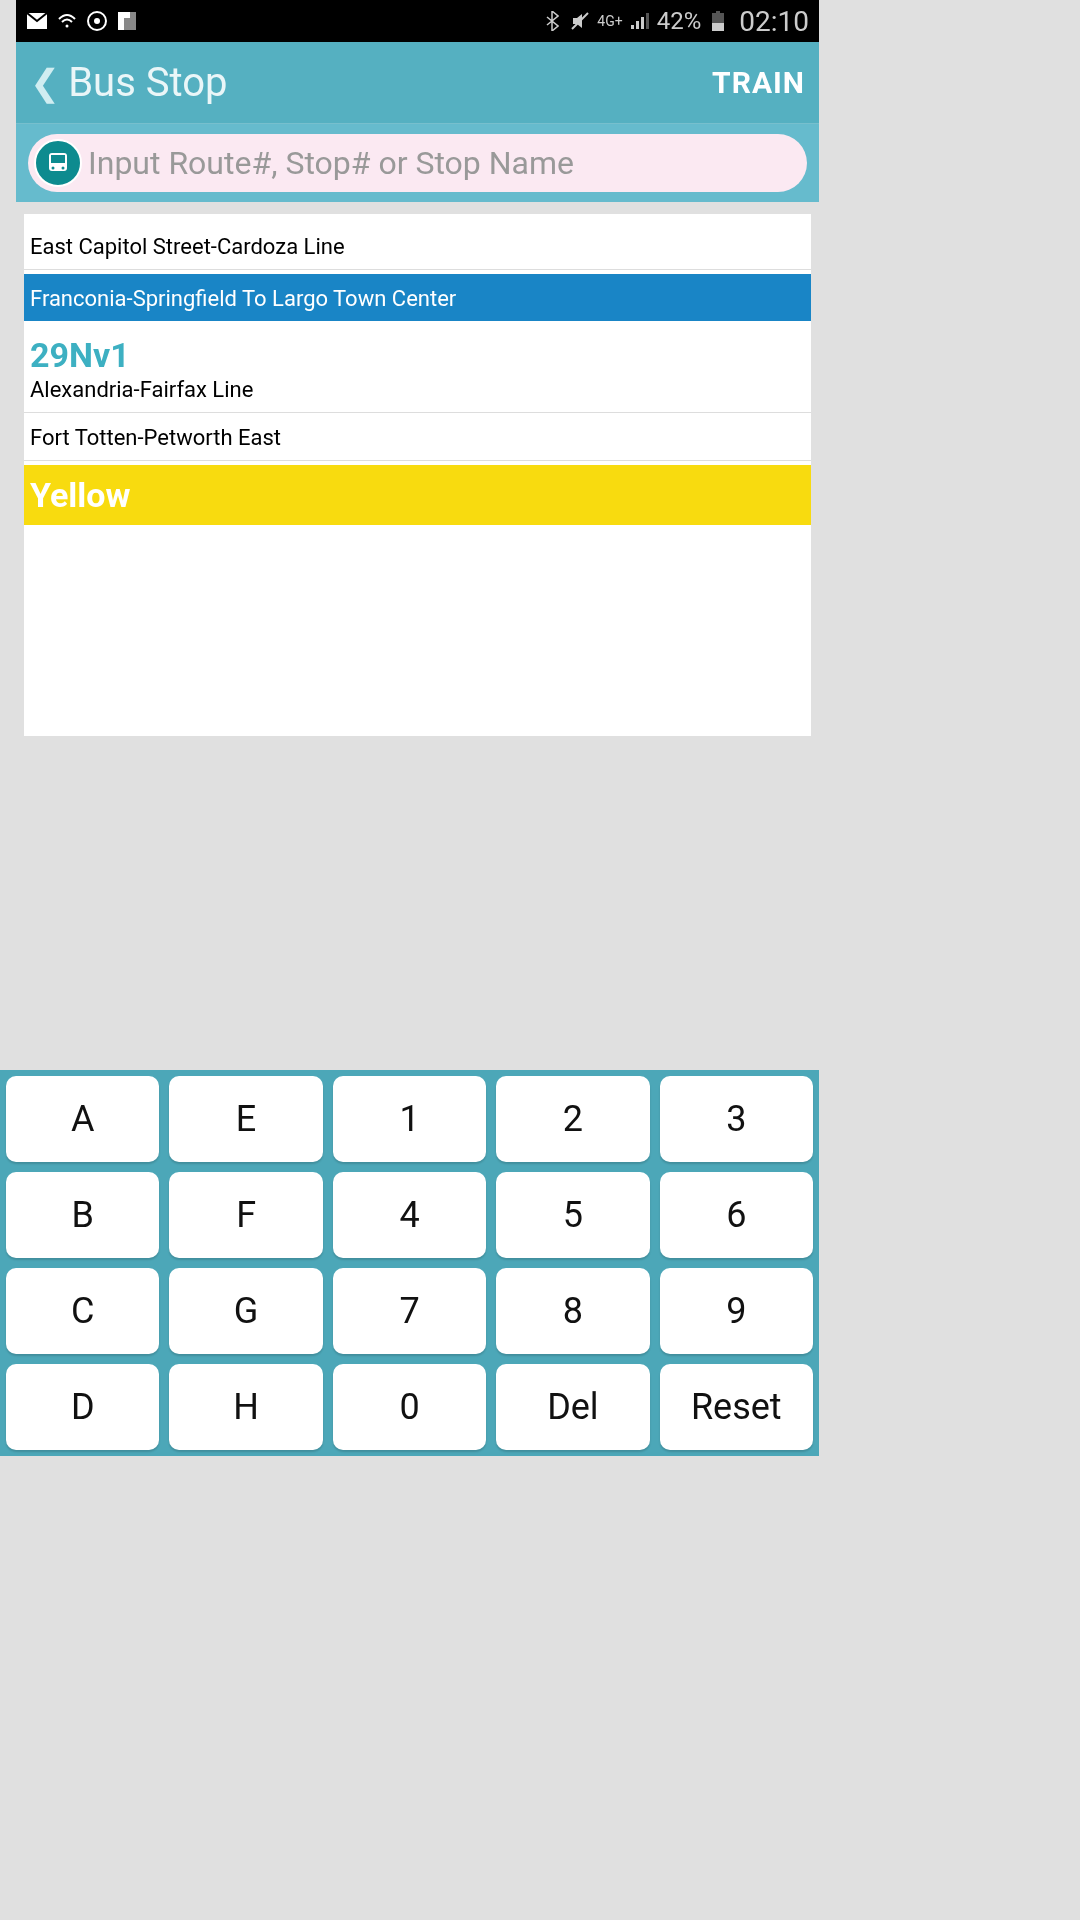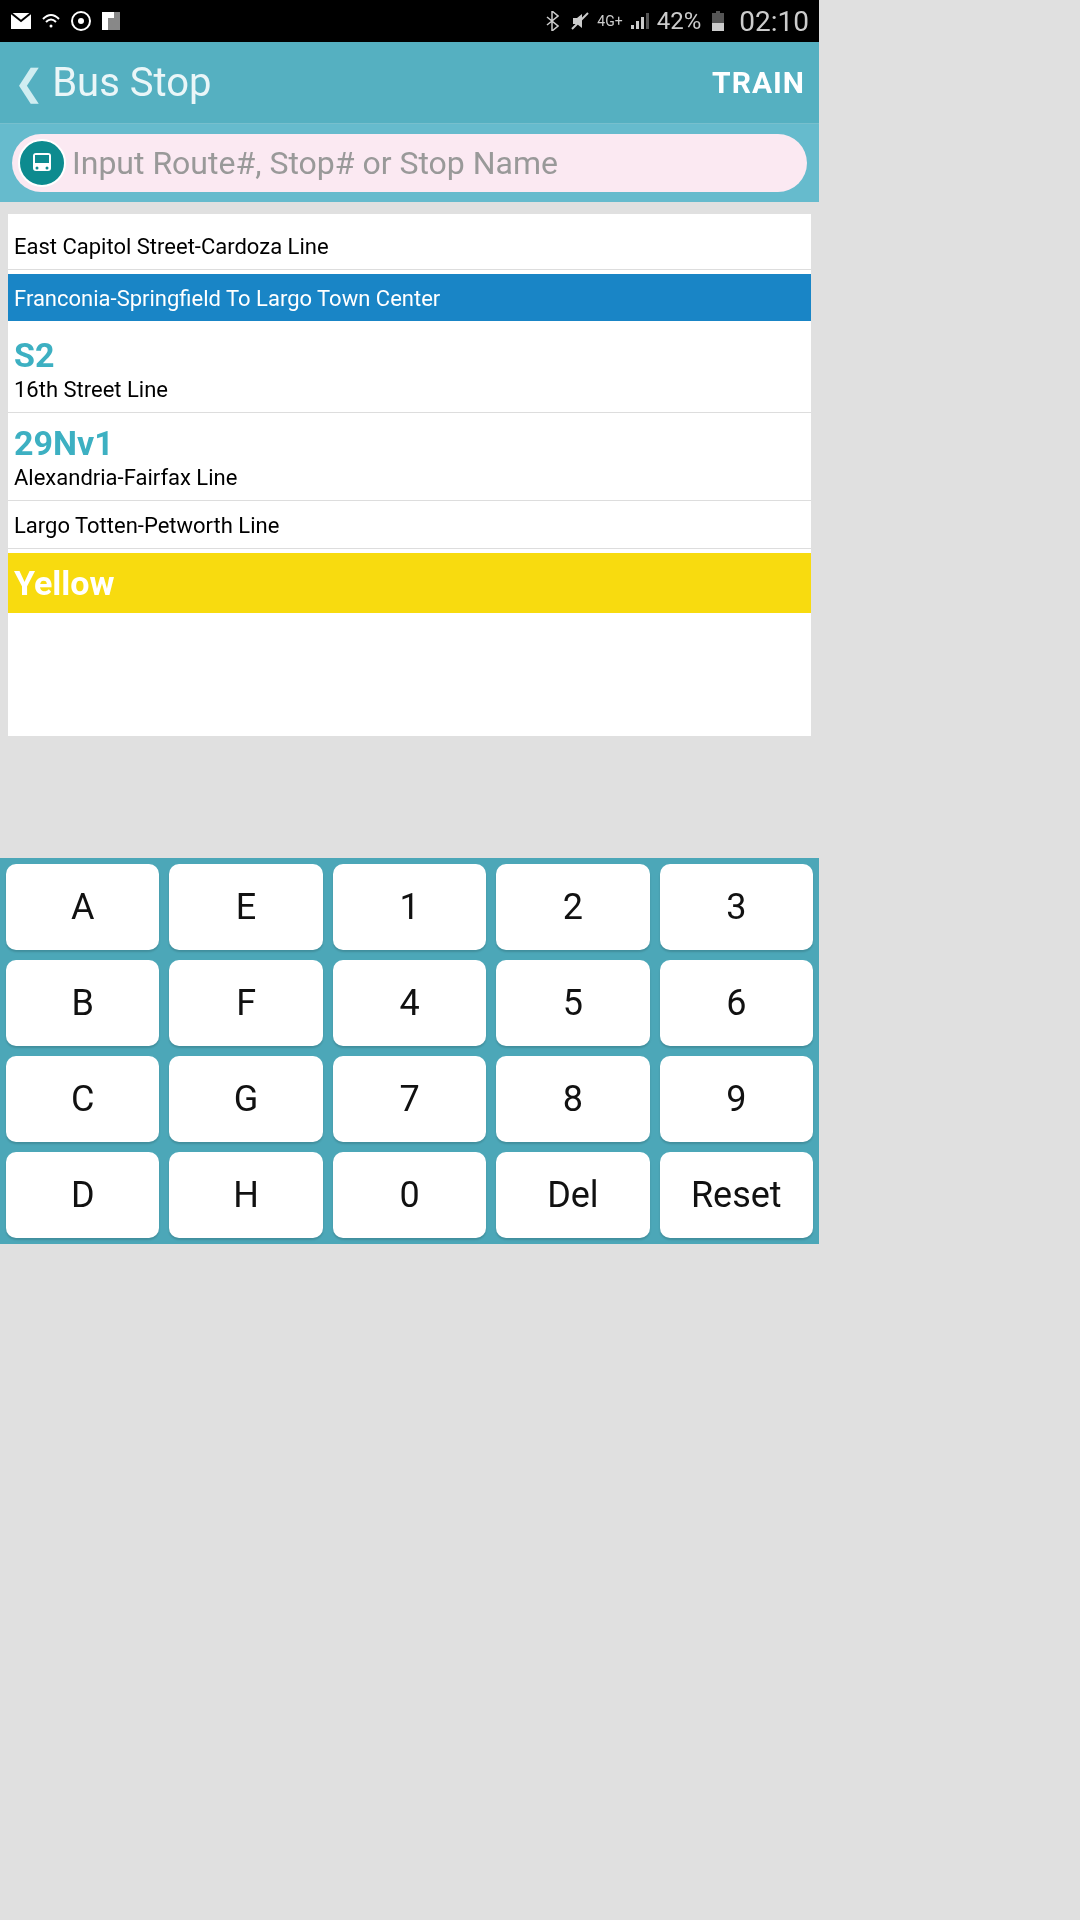--- a/index.html
+++ b/index.html
@@ -166,21 +166,22 @@
       display: flex;
       align-items: center;
       justify-content: center;
       font-size: 36px;
       color: #111;
       font-weight: 400;
       box-shadow: 0 2px 2px rgba(0,0,0,0.15);
     }
     .page {
       position: relative;
-      height: 1244px;
+      height: 1456px;
+      padding-left: 16px;
     }
   </style>
 </head>
 <body>
 
 <div class="page">
 
   <div class="status-bar">
     <div class="status-left">
       <span class="status-icon">
@@ -265,29 +266,25 @@
   </div>
 
   <div class="list-area" id="route-list">
       <div class="route-item">
         <div class="route-name">East Capitol Street-Cardoza Line</div>
       </div>
       <div class="route-item colored blue">
         <div class="route-name">Franconia-Springfield To Largo Town Center</div>
       </div>
       <div class="route-item">
-        <div class="route-id">S2</div>
-        <div class="route-name">16th Street Line</div>
-      </div>
-      <div class="route-item">
         <div class="route-id">29Nv1</div>
         <div class="route-name">Alexandria-Fairfax Line</div>
       </div>
       <div class="route-item">
-        <div class="route-name">Largo Totten-Petworth Line</div>
+        <div class="route-name">Fort Totten-Petworth East</div>
       </div>
       <div class="route-item colored yellow">
         <div class="route-id">Yellow</div>
       </div>
     </div>
 
   <div class="keypad" id="keypad">
       <div class="keypad-key">A</div>
       <div class="keypad-key">E</div>
       <div class="keypad-key">1</div>

